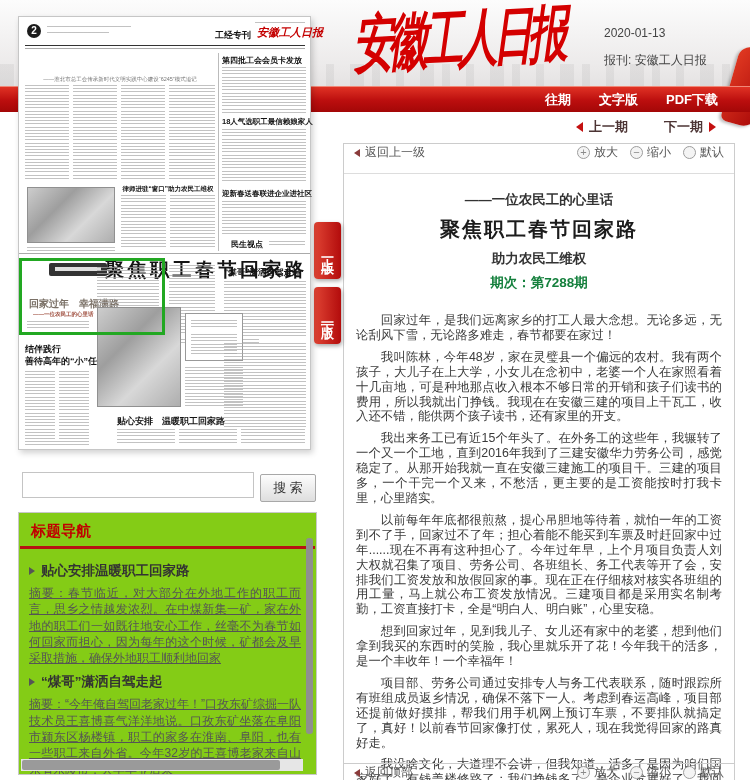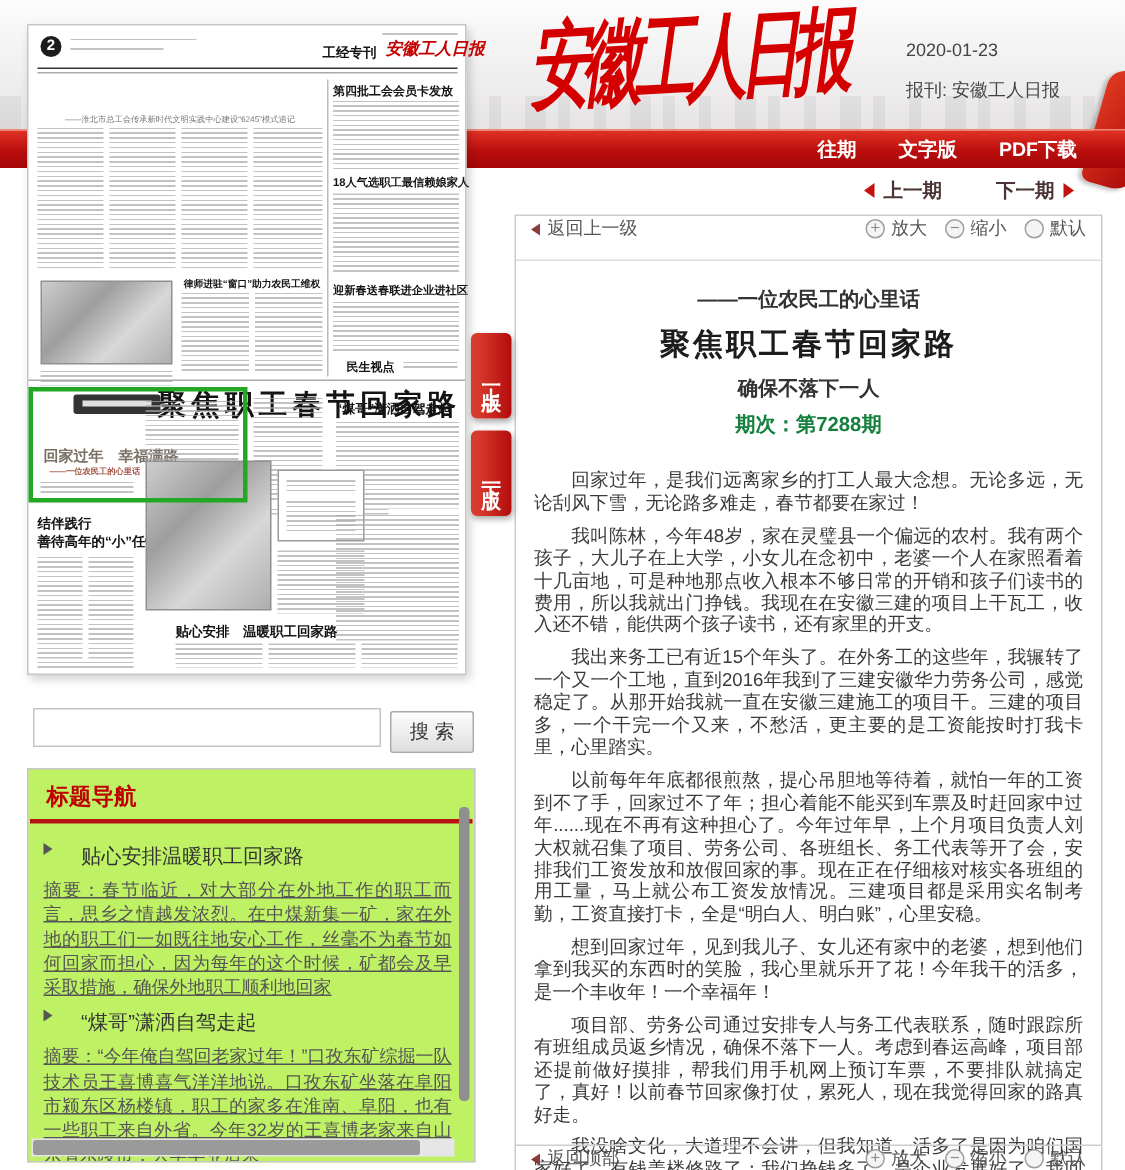--- a/index.html
+++ b/index.html
@@ -59,25 +59,25 @@
     writing-mode:vertical-rl; text-align:center; letter-spacing:2px; line-height:27px; }
   .vtab.prev { top:222px; } .vtab.next { top:287px; }
   
   .search-input { position:absolute; left:22px; top:472px; width:232px; height:26px;
     border:1px solid #c4c4c4; background:#fff; padding:0 6px; font-size:13px; }
   .search-btn { position:absolute; left:260px; top:474px; width:56px; height:28px;
     background:linear-gradient(#fdfdfd,#dedede); border:1px solid #a8a8a8; border-radius:2px;
     font-size:13px; color:#333; cursor:pointer; }
   
   .title-nav { position:absolute; left:18px; top:512px; width:299px; height:263px;
-    border:1px solid #c8c8c8; background:#bef264; overflow:hidden; }
+    border:1px solid #c8c8c8; background:#84cc16; overflow:hidden; }
   .tn-title { position:absolute; left:12px; top:9px; font-size:15px; font-weight:bold; color:#c00000; }
   .tn-rule { position:absolute; left:1px; right:1px; top:33px; height:3px; background:#b61212; }
   .tn-list { position:absolute; left:10px; top:42px; width:272px; }
-  .tn-item-title { display:flex; align-items:flex-start; gap:19px; font-size:13.5px; font-weight:normal;
+  .tn-item-title { display:flex; align-items:center; gap:6px; font-size:13.5px; font-weight:bold;
     color:#333; margin:7px 0 5px; cursor:pointer; }
   .tri-item { width:0;height:0;border-top:4px solid transparent;border-bottom:4px solid transparent;border-left:6px solid #555; }
   .tn-sum { font-size:12px; line-height:16.3px; color:#555; text-align:justify;text-decoration:underline; }
   .tn-vscroll { position:absolute; right:3px; top:25px; width:7px; height:196px; background:#8f8f8f; border-radius:3px; }
   .tn-hstrack { position:absolute; left:2px; bottom:3px; width:282px; height:12px; background:#e6e6e6; }
   .tn-hthumb { position:absolute; left:3px; bottom:4px; width:258px; height:10px; background:#9a9a9a; border-radius:2px; }
   
   .panel { position:absolute; left:343px; top:143px; width:392px; height:700px; z-index:2;
     background:#fff; border:1px solid #ccc; }
   .p-bar { display:flex; align-items:flex-start; height:30px; padding:0 10px; font-size:12px; color:#555; }
@@ -99,21 +99,21 @@
   .art-body p { font-size:12.4px; line-height:14.9px; color:#3a3a3a; text-align:justify;
     text-indent:2em; margin-bottom:7px; }
 </style>
 </head>
 <body>
 
 <div class="top-header">
   <div class="skyline"></div>
 </div>
 <div class="masthead">安徽工人日报</div>
-<div class="hdr-date">2020-01-23</div>
+<div class="hdr-date">2020-01-13</div>
 <div class="hdr-pub">报刊: 安徽工人日报</div>
 <div class="ribbon"></div>
 
 <div class="navbar">
   <a>往期</a>
   <a>文字版</a>
   <a>PDF下载</a>
 </div>
 
 <div class="issue-nav">
@@ -243,21 +243,21 @@
       <div class="ctl">
         <span class="ctl-ic"></span>
         <span>默认</span>
       </div>
     </div>
   </div>
 
   <div class="art">
     <div class="art-kicker">——一位农民工的心里话</div>
     <div class="art-title">聚焦职工春节回家路</div>
-    <div class="art-sub">确保不落下一人</div>
+    <div class="art-sub">助力农民工维权</div>
     <div class="art-issue">期次：第7288期</div>
     <div class="art-body">
       <p>回家过年，是我们远离家乡的打工人最大念想。无论多远，无论刮风下雪，无论路多难走，春节都要在家过！</p>
       <p>我叫陈林，今年48岁，家在灵璧县一个偏远的农村。我有两个孩子，大儿子在上大学，小女儿在念初中，老婆一个人在家照看着十几亩地，可是种地那点收入根本不够日常的开销和孩子们读书的费用，所以我就出门挣钱。我现在在安徽三建的项目上干瓦工，收入还不错，能供两个孩子读书，还有家里的开支。</p>
       <p>我出来务工已有近15个年头了。在外务工的这些年，我辗转了一个又一个工地，直到2016年我到了三建安徽华力劳务公司，感觉稳定了。从那开始我就一直在安徽三建施工的项目干。三建的项目多，一个干完一个又来，不愁活，更主要的是工资能按时打我卡里，心里踏实。</p>
       <p>以前每年年底都很煎熬，提心吊胆地等待着，就怕一年的工资到不了手，回家过不了年；担心着能不能买到车票及时赶回家中过年......现在不再有这种担心了。今年过年早，上个月项目负责人刘大权就召集了项目、劳务公司、各班组长、务工代表等开了会，安排我们工资发放和放假回家的事。现在正在仔细核对核实各班组的用工量，马上就公布工资发放情况。三建项目都是采用实名制考勤，工资直接打卡，全是“明白人、明白账”，心里安稳。</p>
       <p>想到回家过年，见到我儿子、女儿还有家中的老婆，想到他们拿到我买的东西时的笑脸，我心里就乐开了花！今年我干的活多，是一个丰收年！一个幸福年！</p>
       <p>项目部、劳务公司通过安排专人与务工代表联系，随时跟踪所有班组成员返乡情况，确保不落下一人。考虑到春运高峰，项目部还提前做好摸排，帮我们用手机网上预订车票，不要排队就搞定了，真好！以前春节回家像打仗，累死人，现在我觉得回家的路真好走。</p>
       <p>我没啥文化，大道理不会讲，但我知道，活多了是因为咱们国家好了，有钱盖楼修路了；我们挣钱多了，是企业发展好了；我回家的路顺畅了，是社会和企业越来越关心我们普通农民工的权益和生活了！</p>
 

